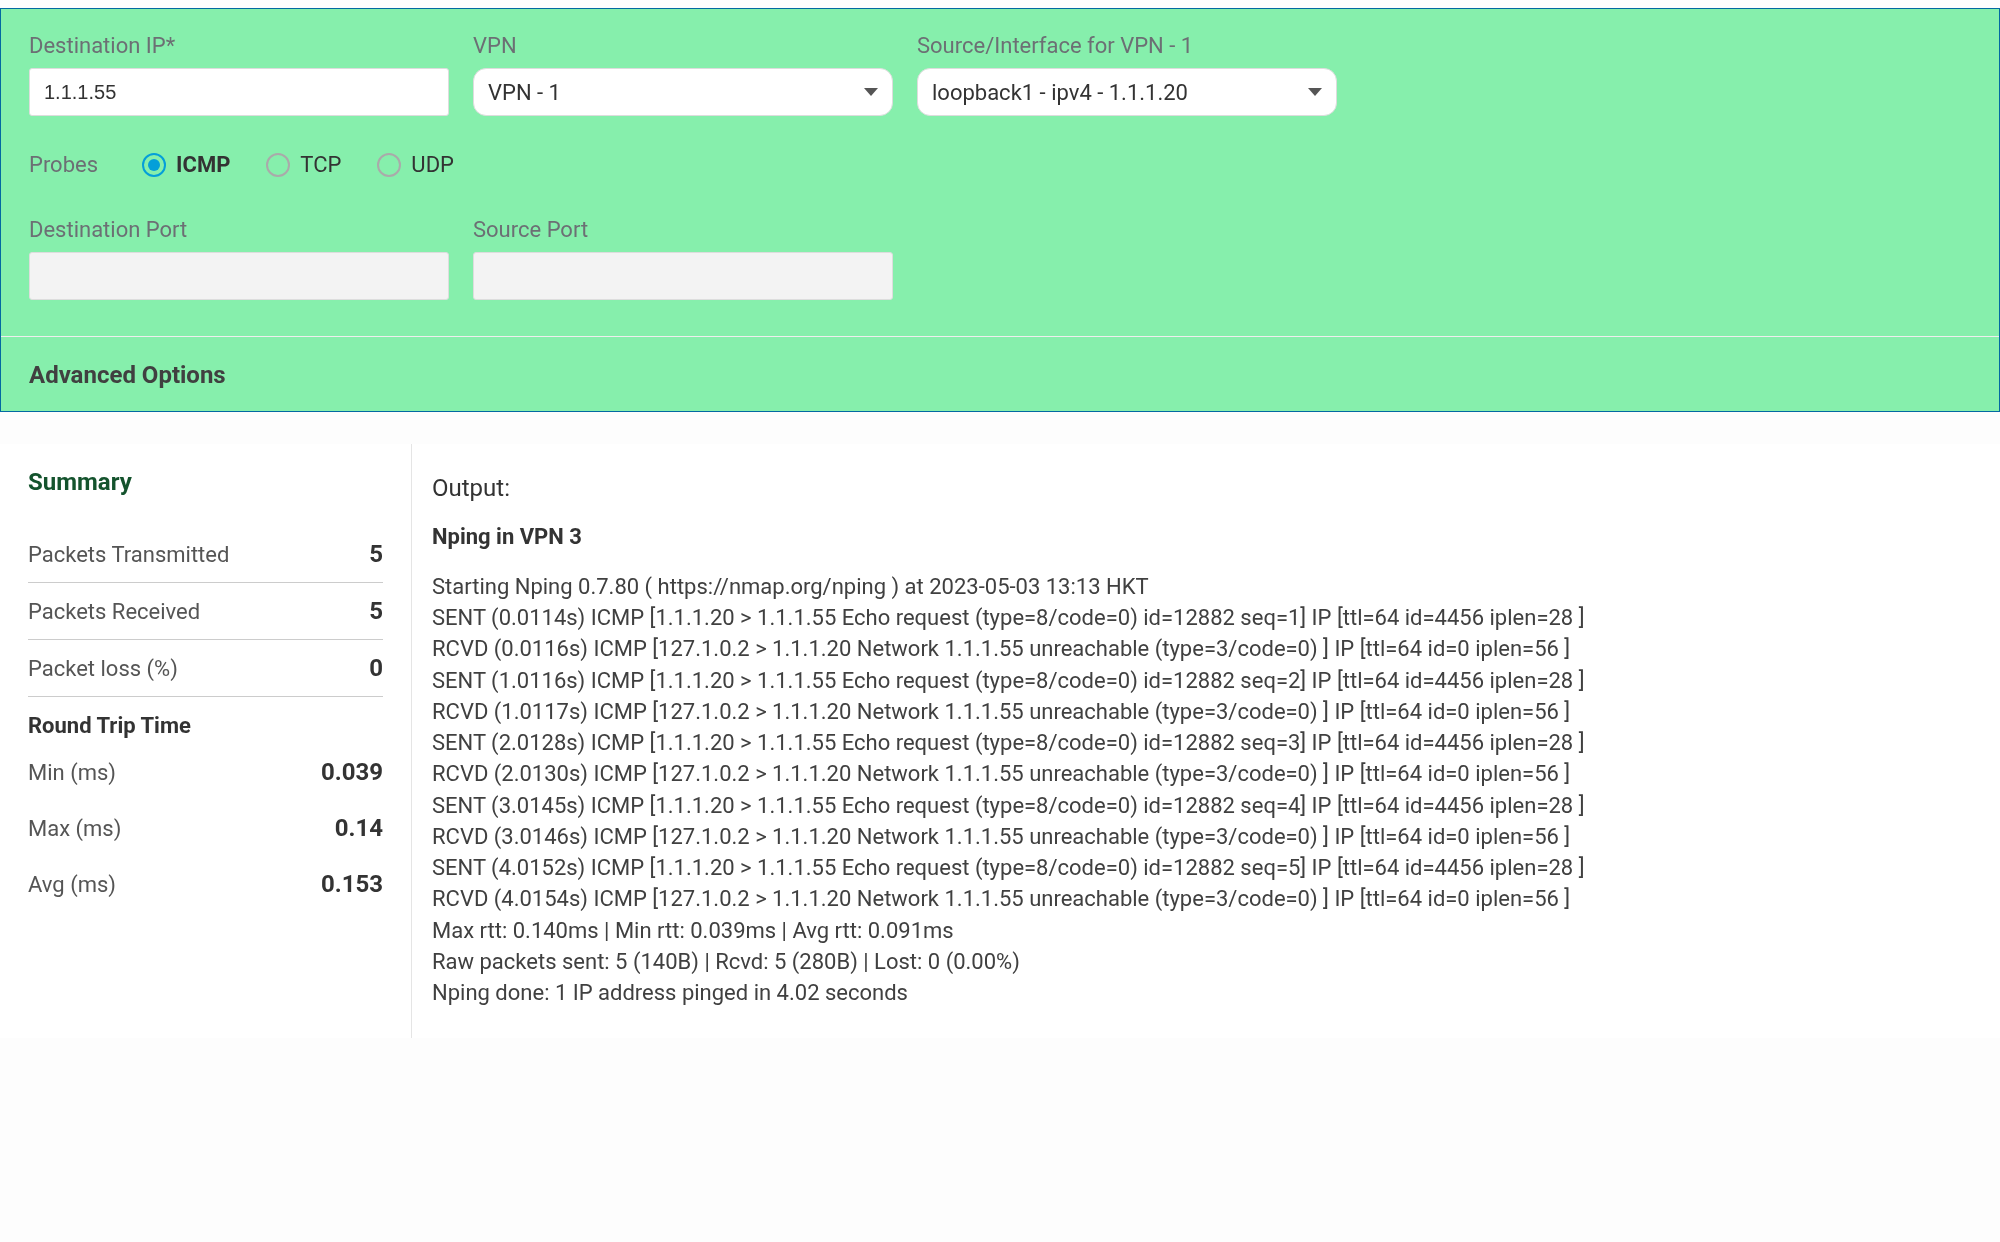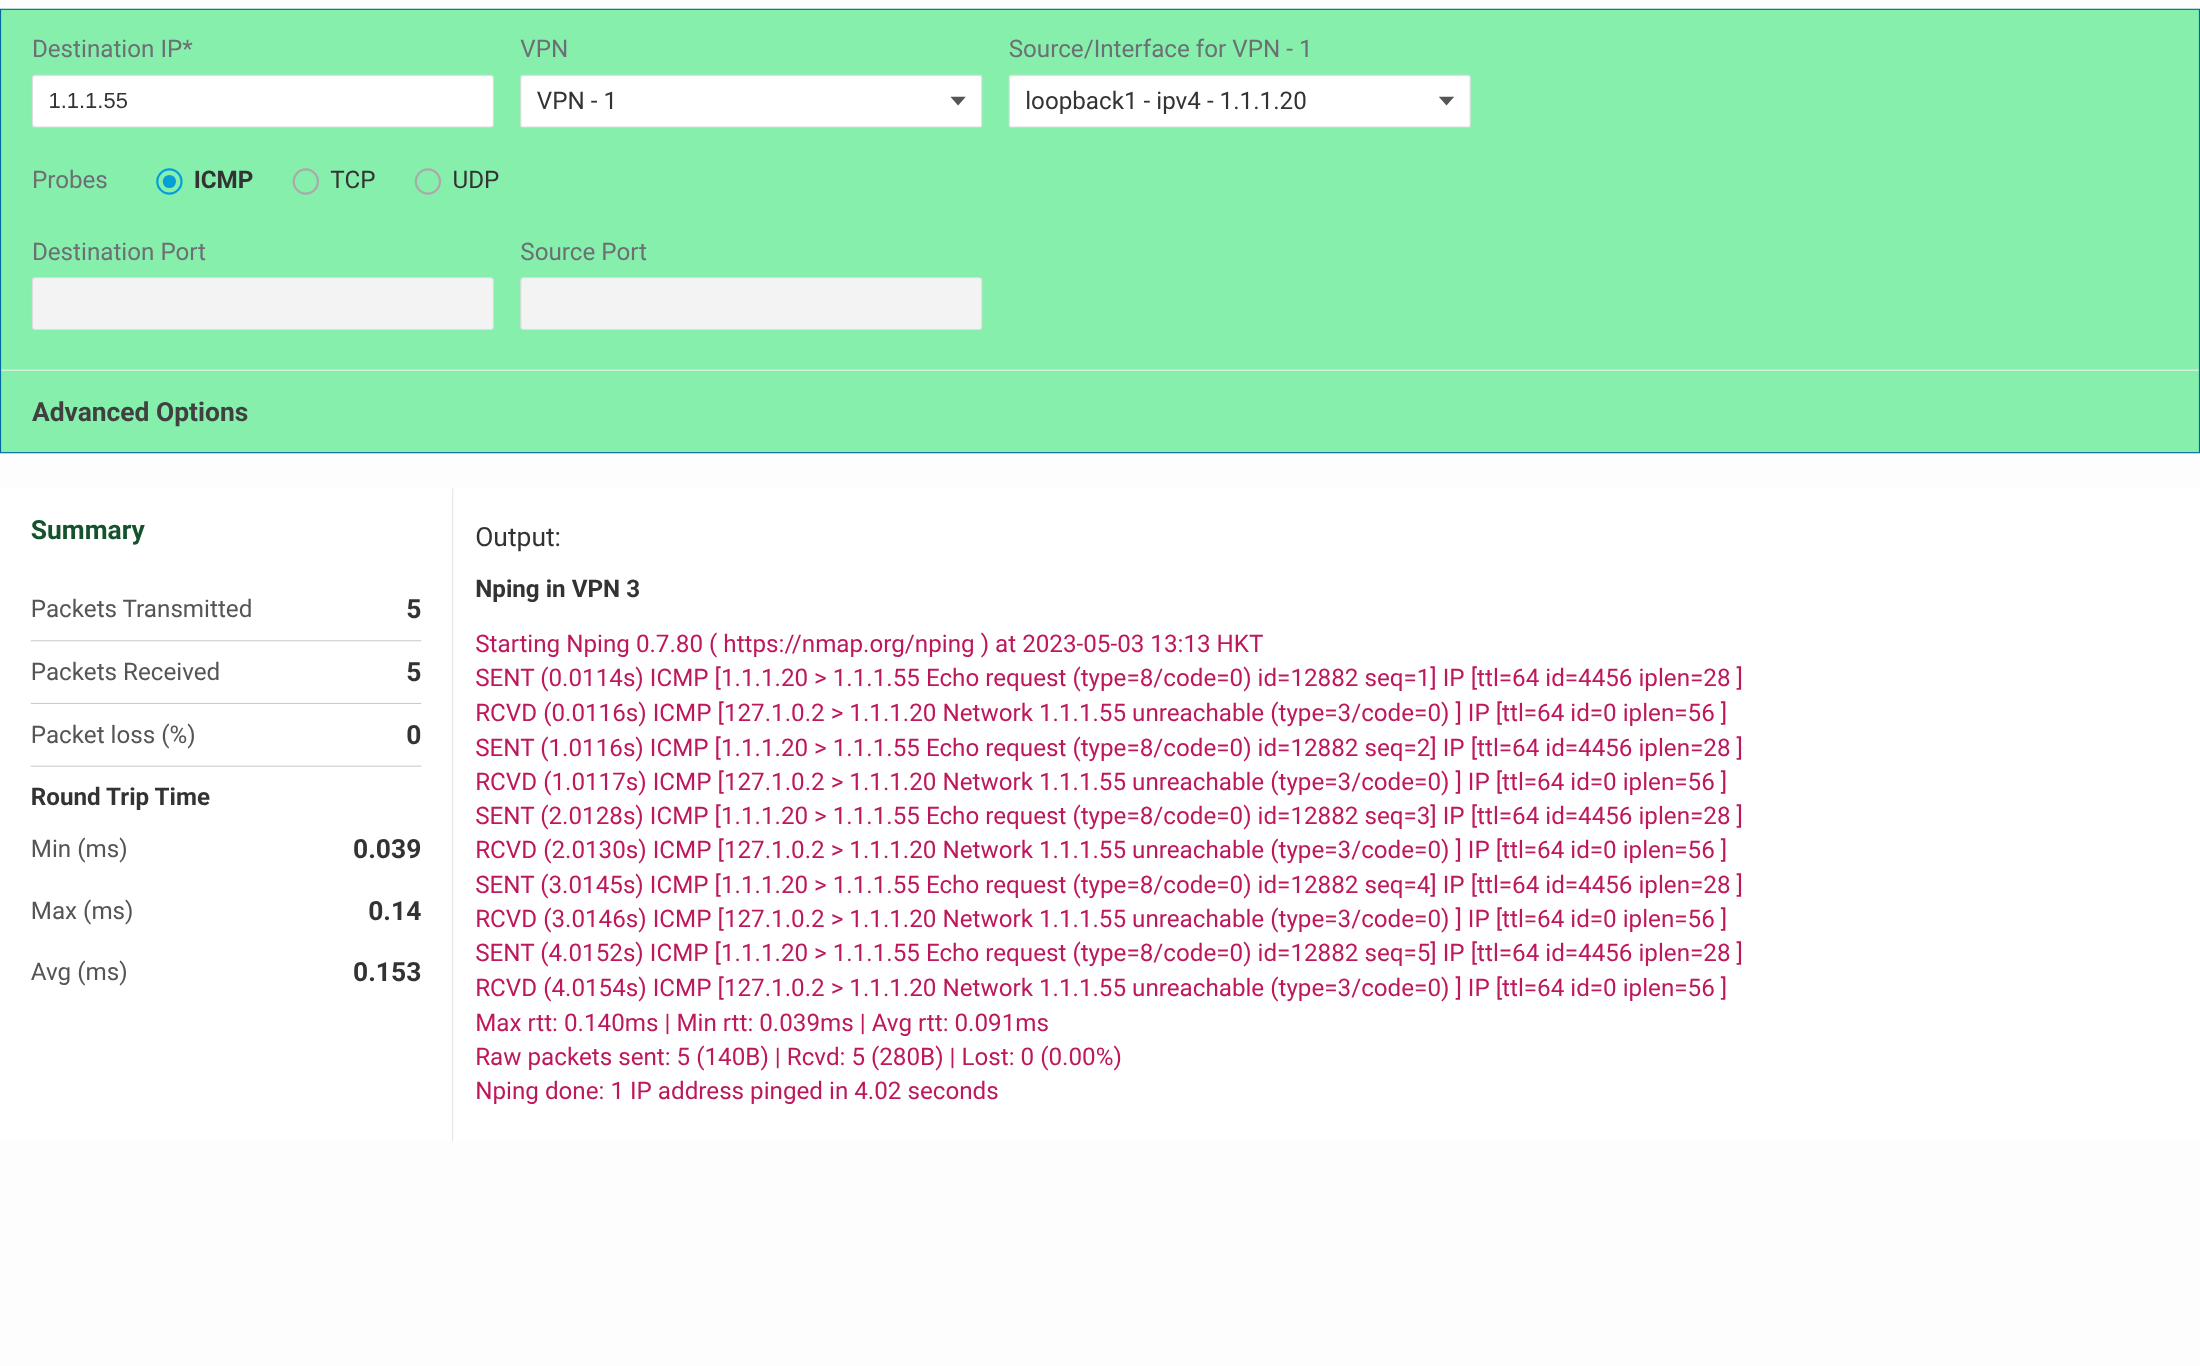--- a/index.html
+++ b/index.html
@@ -37,21 +37,21 @@
     border-radius: 3px;
     padding: 10px 14px;
     font-size: 20px;
     color: #333;
     background: #fff;
     height: 48px;
   }
   .text-input:disabled { background: #f3f3f3; }
   .select-input {
     border: 1px solid #ddd;
-    border-radius: 2px;
+    border-radius: 13px;
     padding: 10px 14px;
     font-size: 22px;
     color: #333;
     background: #fff;
     height: 48px;
     display: flex;
     align-items: center;
     justify-content: space-between;
     cursor: pointer;
     gap: 32px;
@@ -150,21 +150,21 @@
     color: #333;
     margin-bottom: 22px;
   }
   .output-title {
     font-weight: 700;
     font-size: 22px;
     margin-bottom: 22px;
   }
   .output-lines {
     font-size: 22px;
-    color: #be185d;
+    color: #404040;
     line-height: 1.42;
     white-space: pre;
     font-family: inherit;
   }
 </style>
 </head>
 <body>
 
 <div class="panel-top">
   <div class="form-row">

